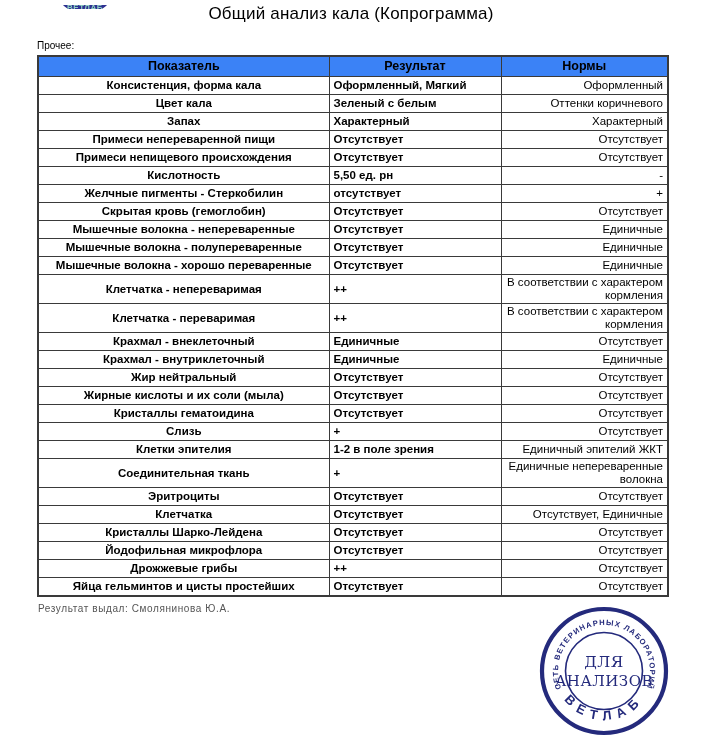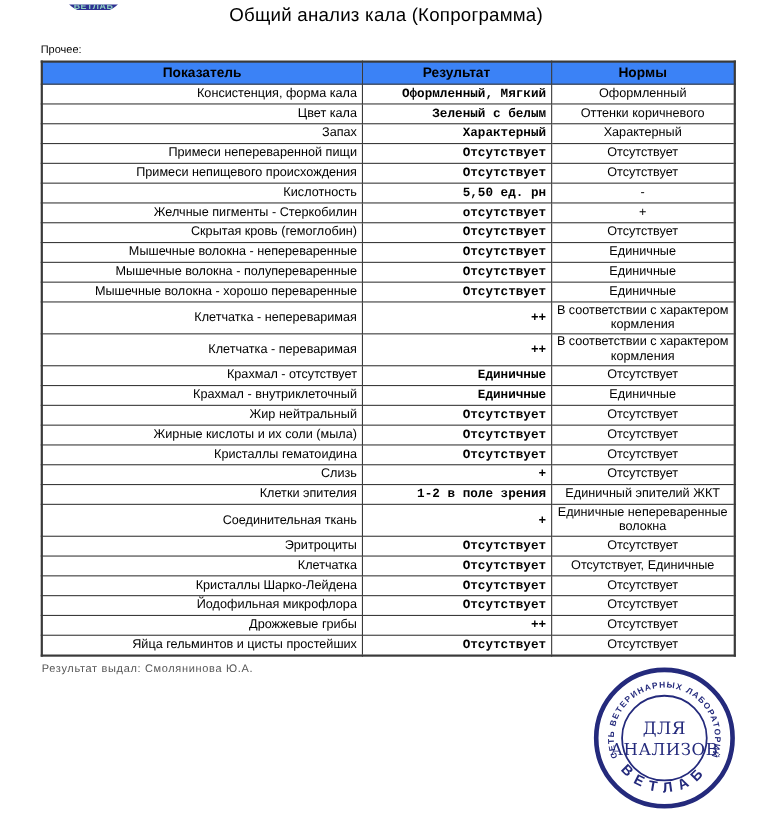--- a/index.html
+++ b/index.html
@@ -47,23 +47,23 @@
     vertical-align: middle;
   }
   table.results { border: 2px solid #3a3a3a; }
 
   table.results th {
     background: #3b82f6;
     font-size: 12.5px; font-weight: bold;
     text-align: center;
     height: 17px;
   }
-  td.c-ind  { text-align: right;  height: 15px; }
-  td.c-res  { text-align: right; font-weight: bold; font-family: Liberation Mono, monospace; }
-  td.c-norm { text-align: center; }
+  td.c-ind  { text-align: center;  height: 15px; font-weight: bold; }
+  td.c-res  { text-align: left; font-weight: bold; }
+  td.c-norm { text-align: right; }
 
   .footer-note {
     position: absolute; left: 38px; top: 603px;
     font-size: 10px; color: #555555;
     letter-spacing: 0.6px;
   }
 
   .stamp {
     position: absolute; left: 537px; top: 604px;
     width: 134px; height: 134px;
@@ -181,21 +181,21 @@
       <td class="c-norm">В соответствии с характером кормления</td>
     </tr>
 
     <tr>
       <td class="c-ind">Клетчатка - переваримая</td>
       <td class="c-res">++</td>
       <td class="c-norm">В соответствии с характером кормления</td>
     </tr>
 
     <tr>
-      <td class="c-ind">Крахмал - отсутствует</td>
+      <td class="c-ind">Крахмал - внеклеточный</td>
       <td class="c-res">Единичные</td>
       <td class="c-norm">Отсутствует</td>
     </tr>
 
     <tr>
       <td class="c-ind">Крахмал - внутриклеточный</td>
       <td class="c-res">Единичные</td>
       <td class="c-norm">Единичные</td>
     </tr>
 

